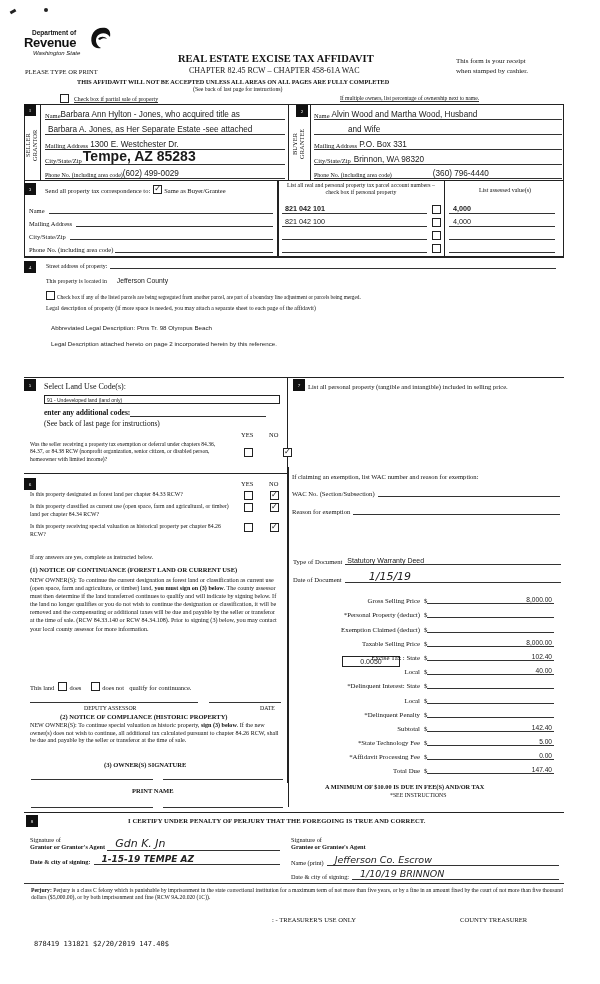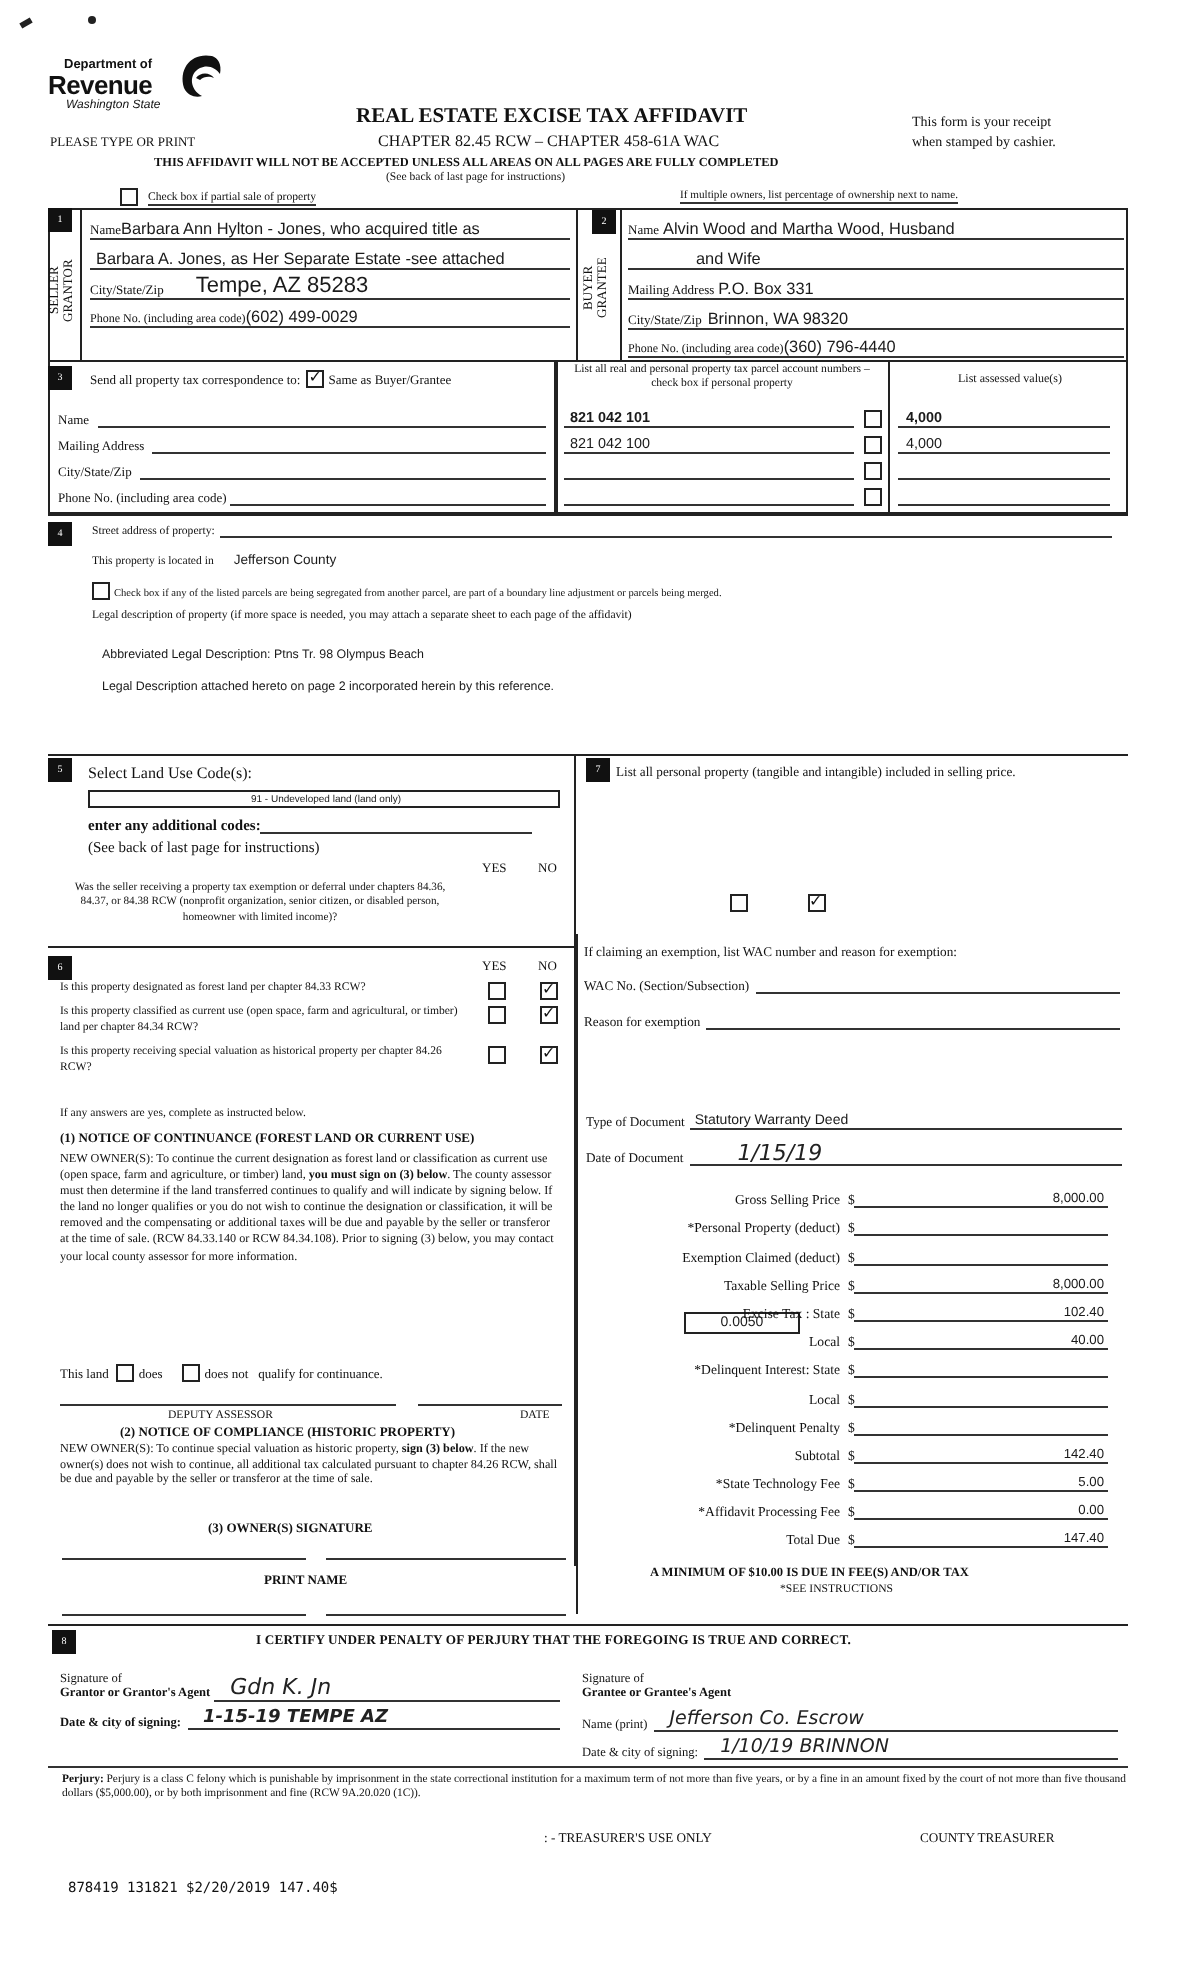--- a/index.html
+++ b/index.html
@@ -53,22 +53,26 @@
   <div class="abs" style="left:15px;top:0;width:1px;height:76px;background:#222;"></div>
   <div class="abs" style="left:20px;top:2px;width:240px;">
     <div class="row line small" style="height:13px;">
       <span style="font-size:6.5px;">Name</span>
       <span class="fill" style="font-size:8.2px;">Barbara Ann Hylton - Jones, who acquired title as</span>
     </div>
     <div class="row line" style="height:15px;">
       <span class="fill" style="font-size:8.2px;margin-left:3px;">Barbara A. Jones, as Her Separate Estate -see attached</span>
     </div>
     <div class="row line" style="height:15px;">
+      <span style="font-size:6.5px;">Mailing Address</span>
+      <span class="fill" style="font-size:8.2px;margin-left:2px;">1300 E. Westchester Dr.</span>
+    </div>
+    <div class="row line" style="height:15px;">
       <span style="font-size:6.5px;">City/State/Zip</span>
-      <span class="fill" style="font-size:11px;margin-left:16px;">Tempe,  AZ 85283</span>
+      <span class="fill" style="font-size:14px;margin-left:1px;font-weight:bold;">Tempe,  AZ 85283</span>
     </div>
     <div class="row line" style="height:14px;">
       <span style="font-size:6px;">Phone No. (including area code)</span>
       <span class="fill" style="font-size:8.2px;">(602) 499-0029</span>
     </div>
   </div>
 </div>
 
 <div class="abs box" style="left:288px;top:104px;width:276px;height:77px;">
   <div class="abs num" style="left:7px;top:0px;">2</div>
@@ -83,21 +87,21 @@
       <span class="fill" style="font-size:8.2px;margin-left:34px;">and Wife</span>
     </div>
     <div class="row line" style="height:15px;">
       <span style="font-size:6.5px;">Mailing Address</span>
       <span class="fill" style="font-size:8.2px;margin-left:2px;margin-top:36px;">P.O. Box 331</span>
     </div>
     <div class="row line" style="height:15px;">
       <span style="font-size:6.5px;">City/State/Zip</span>
       <span class="fill" style="font-size:8.2px;margin-left:3px;">Brinnon, WA 98320</span>
     </div>
-    <div class="row line" style="height:14px;">
+    <div class="row line" style="height:14px;gap:41px;">
       <span style="font-size:6px;">Phone No. (including area code)</span>
       <span class="fill" style="font-size:8.2px;">(360) 796-4440</span>
     </div>
   </div>
 </div>
 
 <div class="abs box" style="left:24px;top:181px;width:254px;height:76px;border-top:none;">
   <div class="abs num" style="left:-1px;top:2px;">3</div>
   <div class="abs row" style="left:20px;top:4px;font-size:6.5px;">
     <span>Send all property tax correspondence to:</span>
@@ -164,21 +168,21 @@
   </div>
   <div class="abs row" style="left:22px;top:33px;font-size:5.3px;">
     <span class="cb" style="margin-right:2px;"></span>
     <span>Check box if any of the listed parcels are being segregated from another parcel, are part of a boundary line adjustment or parcels being merged.</span>
   </div>
   <div class="abs" style="left:22px;top:47px;font-size:5.8px;">Legal description of property (if more space is needed, you may attach a separate sheet to each page of the affidavit)</div>
   <div class="abs fill" style="left:27px;top:66px;font-size:6.2px;">Abbreviated Legal Description: Ptns Tr. 98 Olympus Beach</div>
   <div class="abs fill" style="left:27px;top:82px;font-size:6.2px;">Legal Description attached hereto on page 2 incorporated herein by this reference.</div>
 </div>
 
-<div class="abs" style="left:24px;top:377px;width:264px;height:96px;border:1px solid #222;border-width:1px 1px 0 0;text-align:center;">
+<div class="abs" style="left:24px;top:377px;width:264px;height:96px;border:1px solid #222;border-width:1px 1px 0 0;">
   <div class="abs num" style="left:0;top:1px;">5</div>
   <div class="abs" style="left:20px;top:4px;font-size:8px;">Select Land Use Code(s):</div>
   <div class="abs fill" style="left:20px;top:17px;width:236px;height:9px;border:1px solid #222;font-size:5px;padding-left:2px;line-height:8px;">91 - Undeveloped land (land only)</div>
   <div class="abs row" style="left:20px;top:30px;width:222px;font-size:7.5px;font-weight:bold;">
     <span>enter any additional codes:</span>
     <span class="line" style="flex:1;"></span>
   </div>
   <div class="abs" style="left:20px;top:41px;font-size:7.5px;">(See back of last page for instructions)</div>
   <div class="abs" style="left:217px;top:53px;font-size:6.5px;">YES</div>
   <div class="abs" style="left:245px;top:53px;font-size:6.5px;">NO</div>

